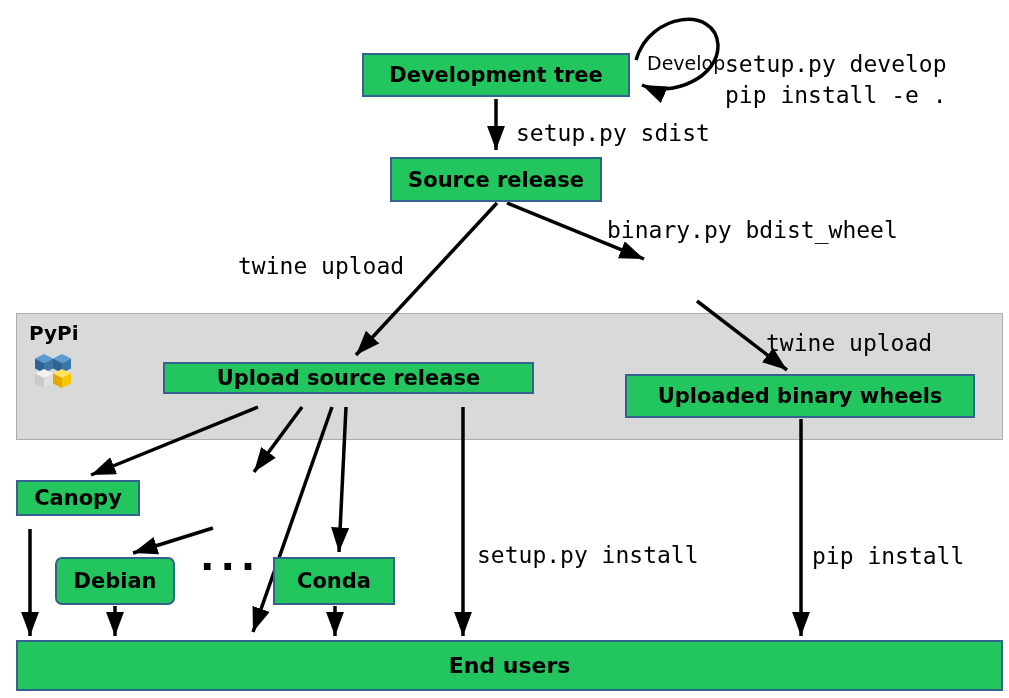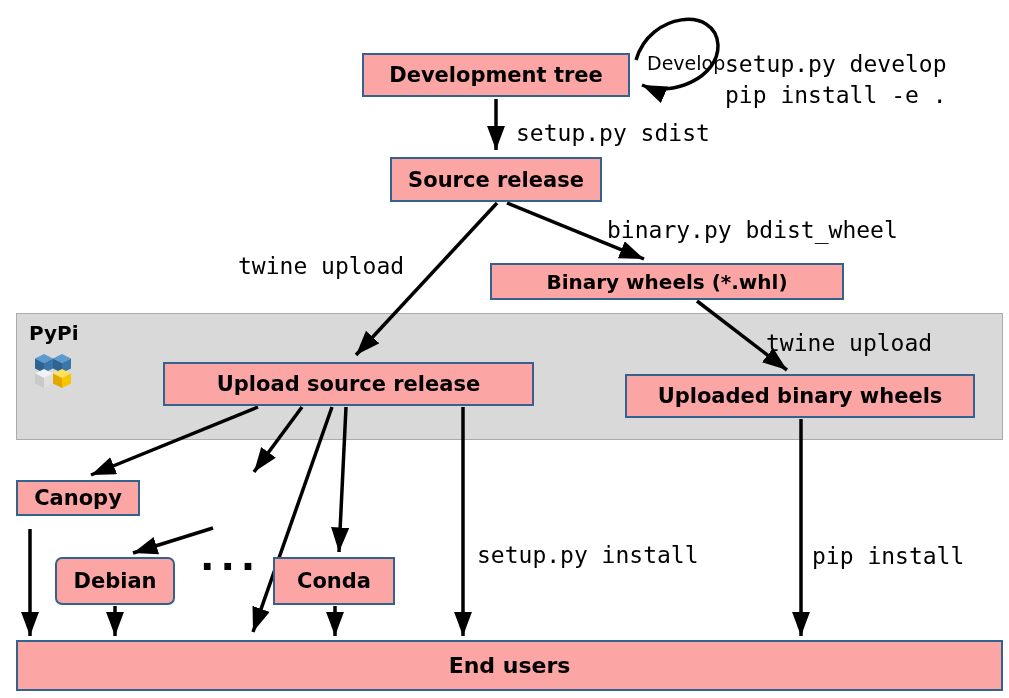--- a/index.html
+++ b/index.html
@@ -36,21 +36,21 @@
     z-index: 4;
   }
   svg.arrows {
     position: absolute;
     left: 0; top: 0;
     width: 1009px; height: 698px;
     z-index: 2;
   }
   .node {
     position: absolute;
-    background: #fca5a5;
+    background: #22c55e;
     border: 2px solid #35618f;
     display: flex;
     align-items: center;
     justify-content: center;
     font-weight: bold;
     font-size: 21px;
     text-align: center;
     z-index: 3;
     white-space: nowrap;
   }
@@ -126,22 +126,21 @@
       <path d="M 346 407 L 339 552" marker-end="url(#ah)"></path>
       <path d="M 213 528 L 133 553" marker-end="url(#ah)"></path>
       <path d="M 30 529 L 30 636" marker-end="url(#ah)"></path>
       <path d="M 115 606 L 115 636" marker-end="url(#ah)"></path>
       <path d="M 335 606 L 335 636" marker-end="url(#ah)"></path>
     </g>
   </svg>
 
   <div class="node" style="left:362px; top:53px; width:268px; height:44px;">Development tree</div>
   <div class="node" style="left:390px; top:157px; width:212px; height:45px;">Source release</div>
-  <div class="node" style="left:490px; top:263px; width:354px; height:37px; font-size:20px;">Binary wheels (*.whl)</div>
-  <div class="node" style="left:163px; top:362px; width:371px; height:44px;">Upload source release</div>
+  <div class="node" style="left:163px; top:362px; width:371px; height:32px;">Upload source release</div>
   <div class="node" style="left:625px; top:374px; width:350px; height:44px;">Uploaded binary wheels</div>
   <div class="node" style="left:16px; top:480px; width:124px; height:36px;">Canopy</div>
   <div class="node" style="left:55px; top:557px; width:120px; height:48px;border-radius:7px;">Debian</div>
   <div class="node" style="left:273px; top:557px; width:122px; height:48px;">Conda</div>
   <div class="node" style="left:16px; top:640px; width:987px; height:51px; font-size:22px;">End users</div>
 
   <div class="lbl sans" style="left:647px; top:4px;">Develop</div>
   <div class="lbl mono" style="left:725px; top:82px;">pip install -e .</div>
   <div class="lbl mono" style="left:725px; top:51px;">setup.py develop</div>
   <div class="lbl mono" style="left:516px; top:120px;">setup.py sdist</div>

